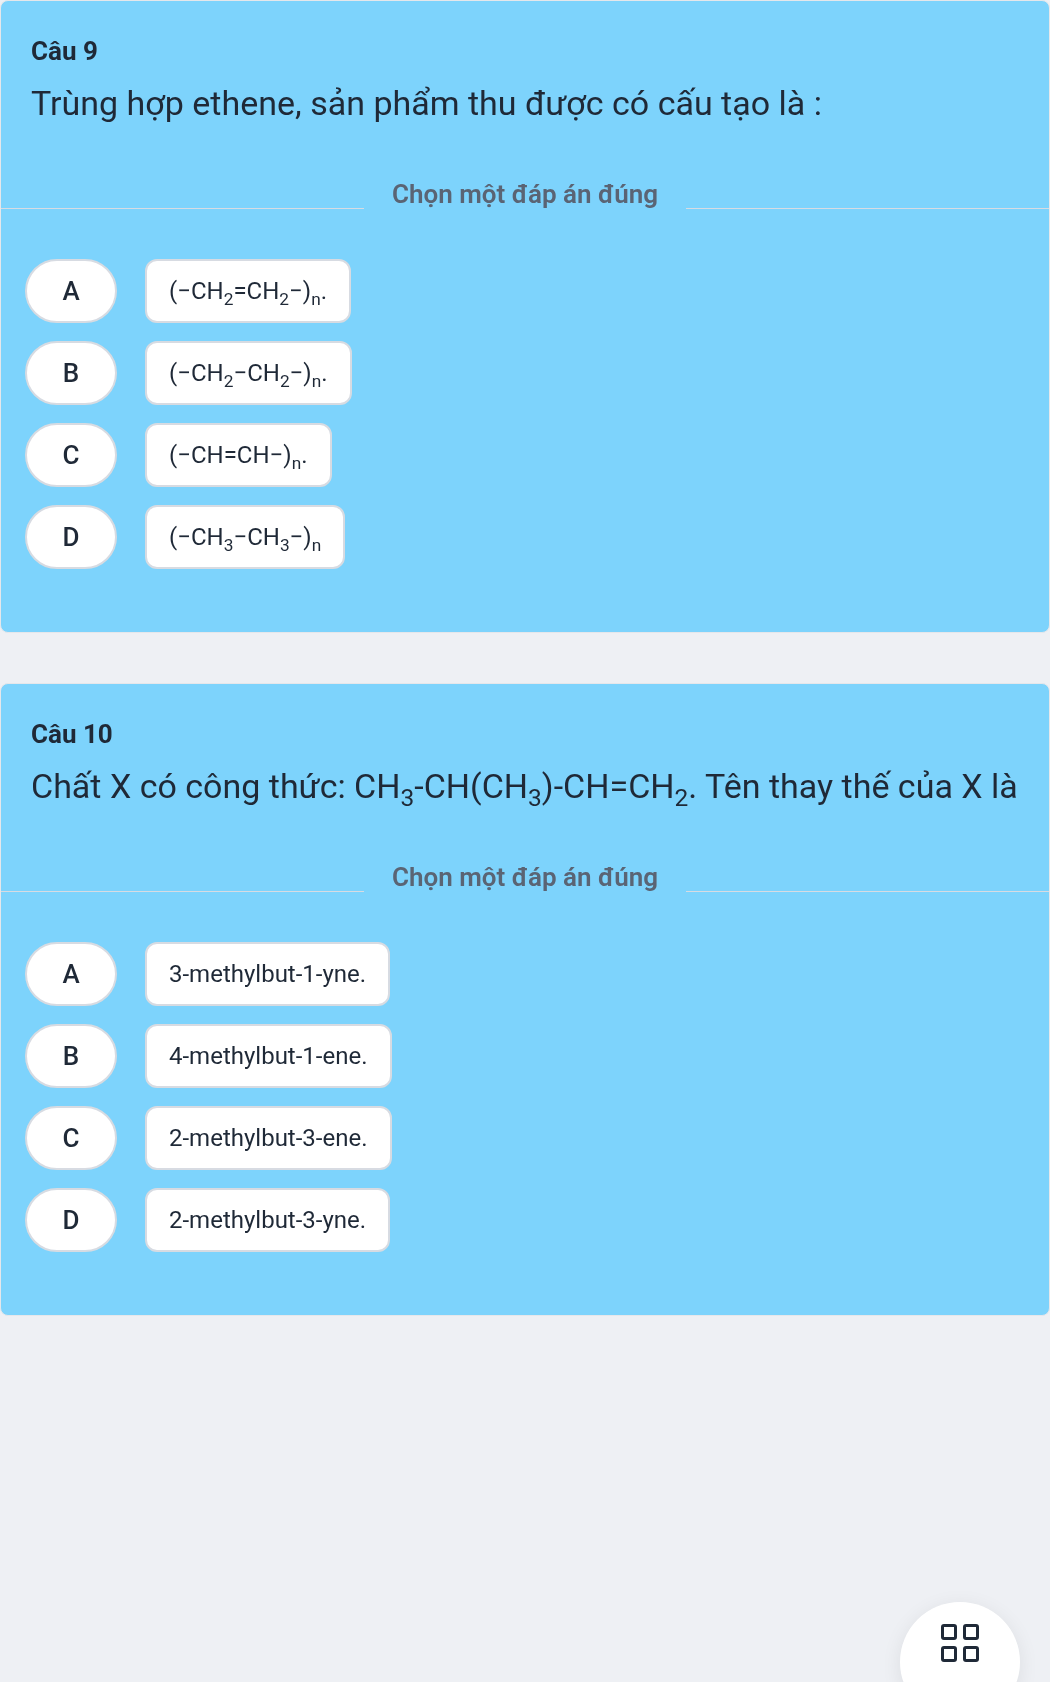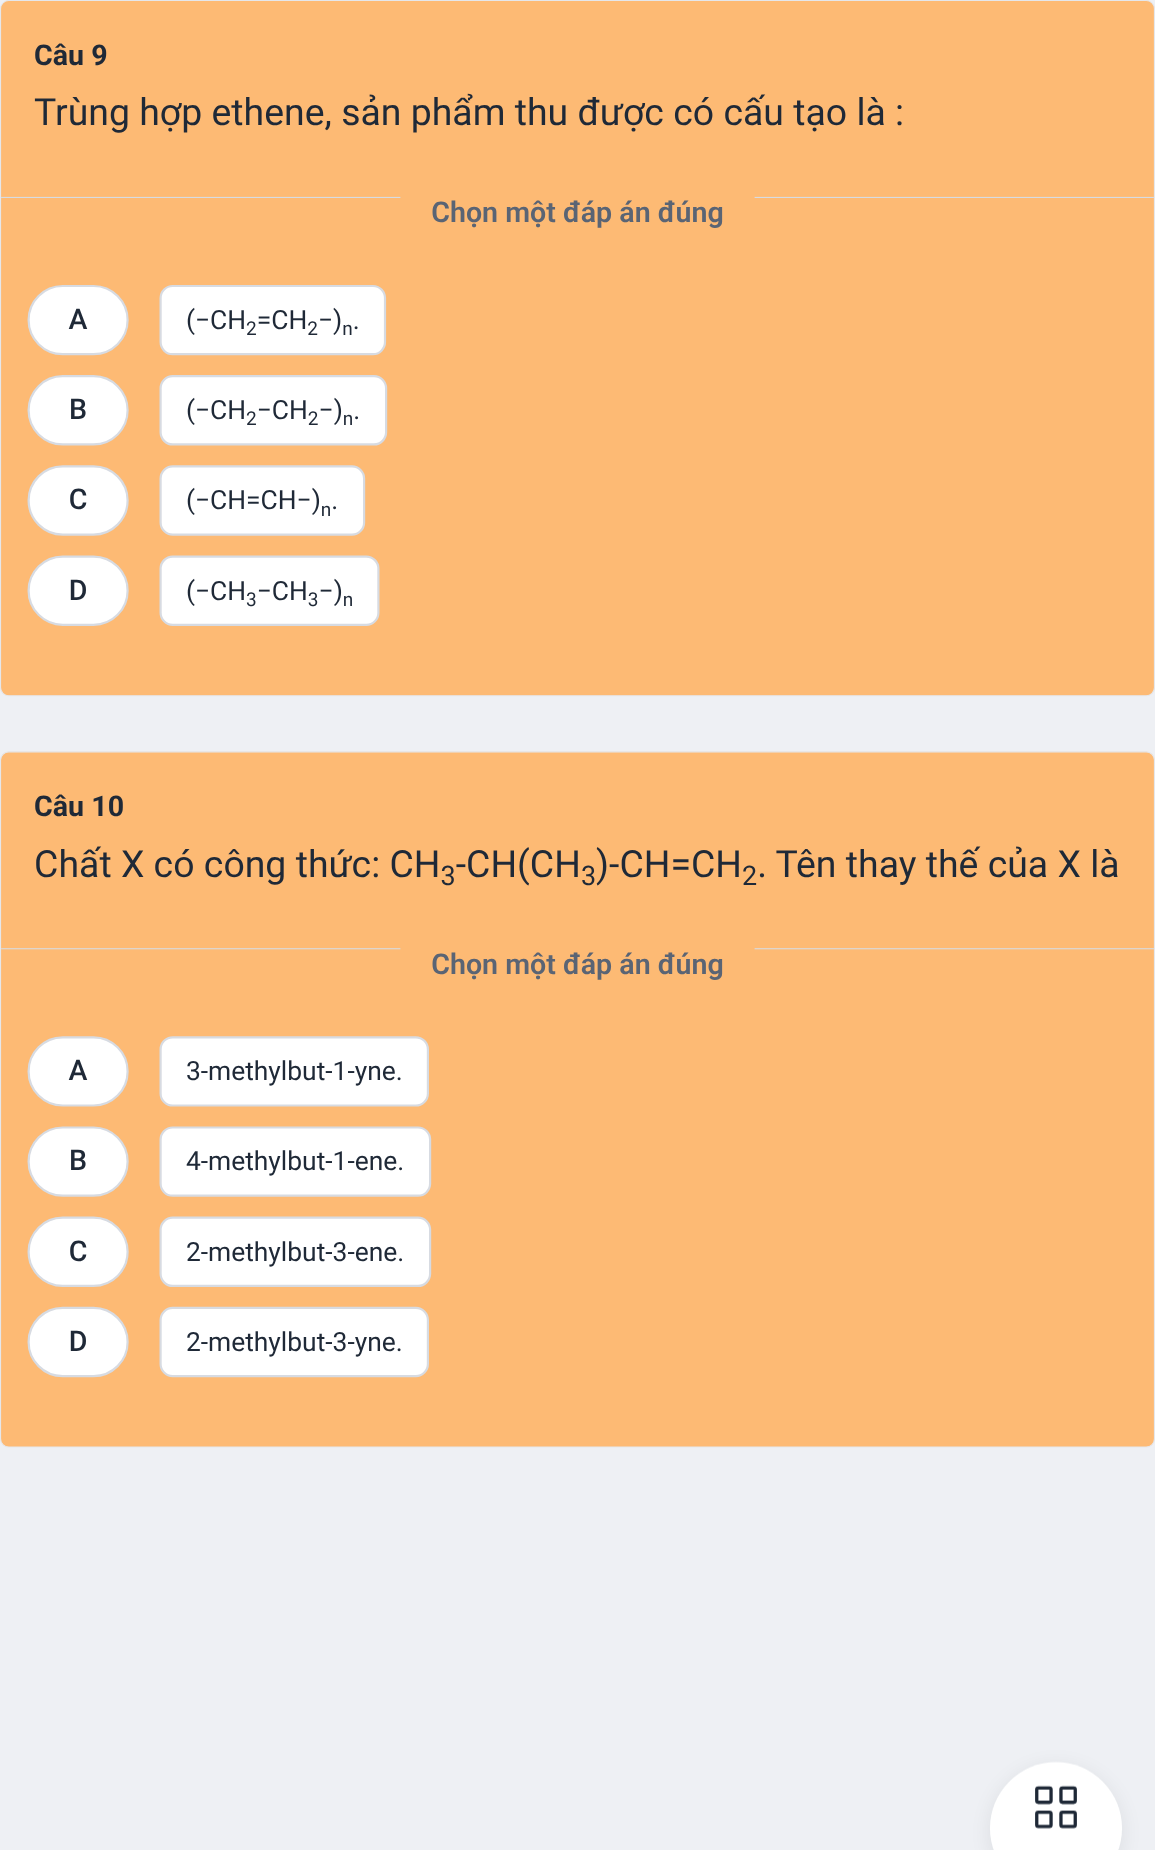--- a/index.html
+++ b/index.html
@@ -7,21 +7,21 @@
       padding: 0;
       box-sizing: border-box;
     }
     body {
       font-family: -apple-system, BlinkMacSystemFont, 'Segoe UI', Roboto, Arial, sans-serif;
       background: #eef0f4;
       width: 1050px;
       color: #2a2f3a;
     }
     .question-card {
-      background: #fdba74;
+      background: #7dd3fc;
       border-radius: 8px;
       margin-bottom: 50px;
       padding: 35px 0 45px 0;
       border: 1px solid #e5e7eb;
     }
     .question-header {
       padding: 0 30px;
     }
     .question-title {
       font-size: 26px;
@@ -30,21 +30,21 @@
       margin-bottom: 12px;
     }
     .question-text {
       font-size: 34px;
       color: #1f2937;
       line-height: 1.5;
       margin-bottom: 50px;
     }
     .divider-row {
       display: flex;
-      align-items: flex-start;
+      align-items: flex-end;
       margin-bottom: 50px;
     }
     .divider-line {
       flex: 1;
       height: 1px;
       background: #d7dbe2;
     }
     .divider-text {
       font-size: 26px;
       font-weight: 600;

